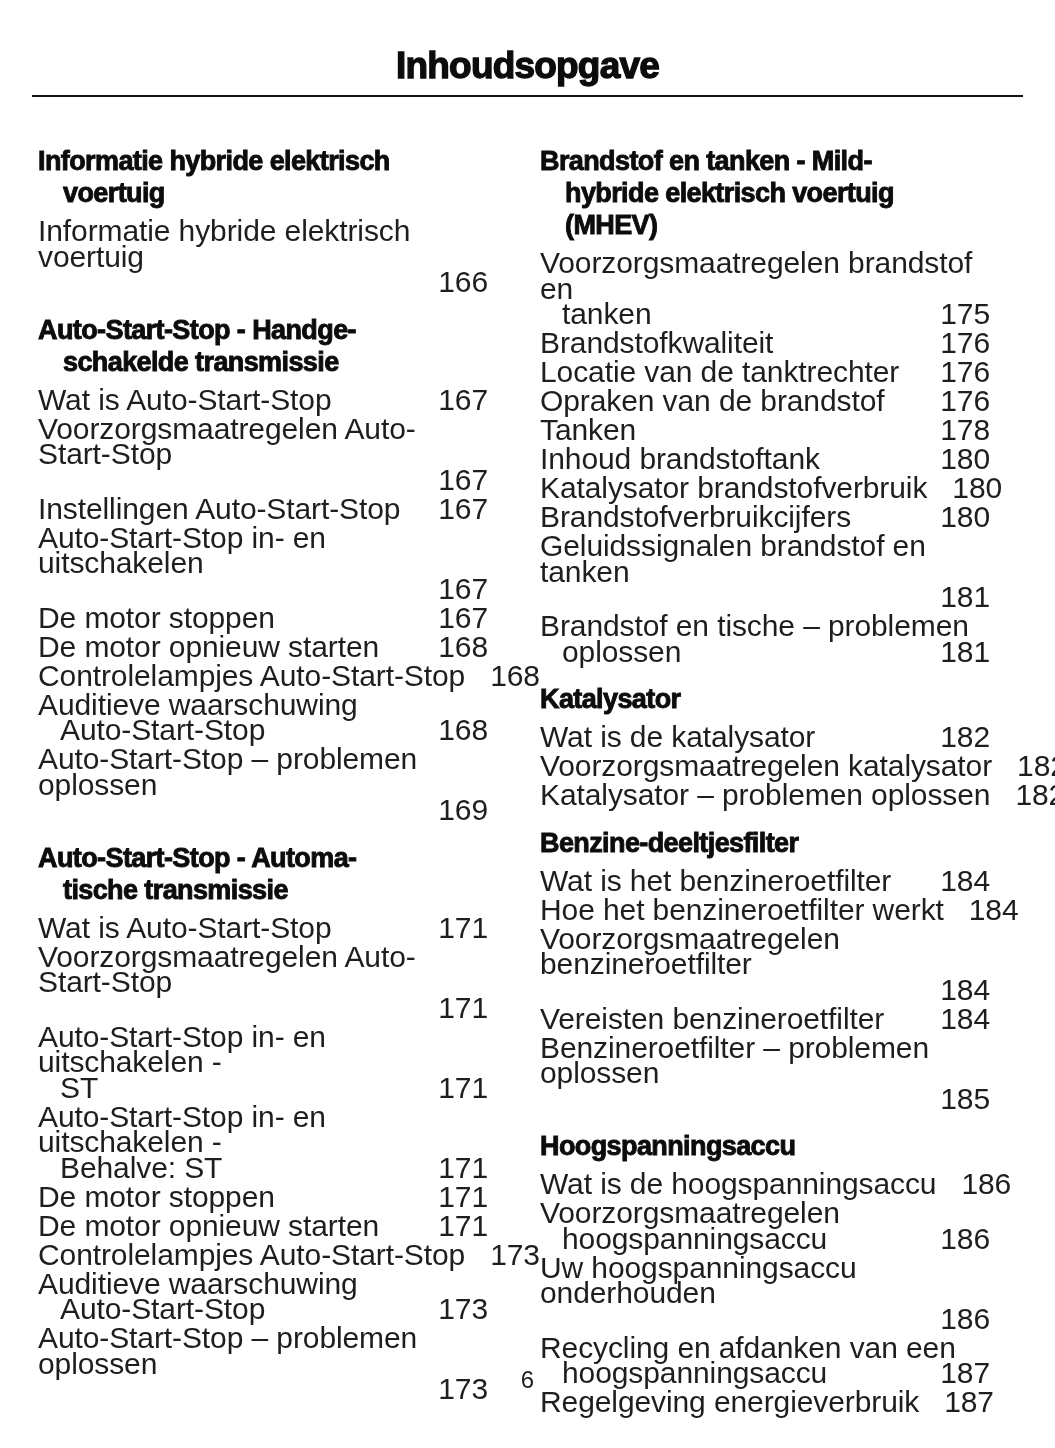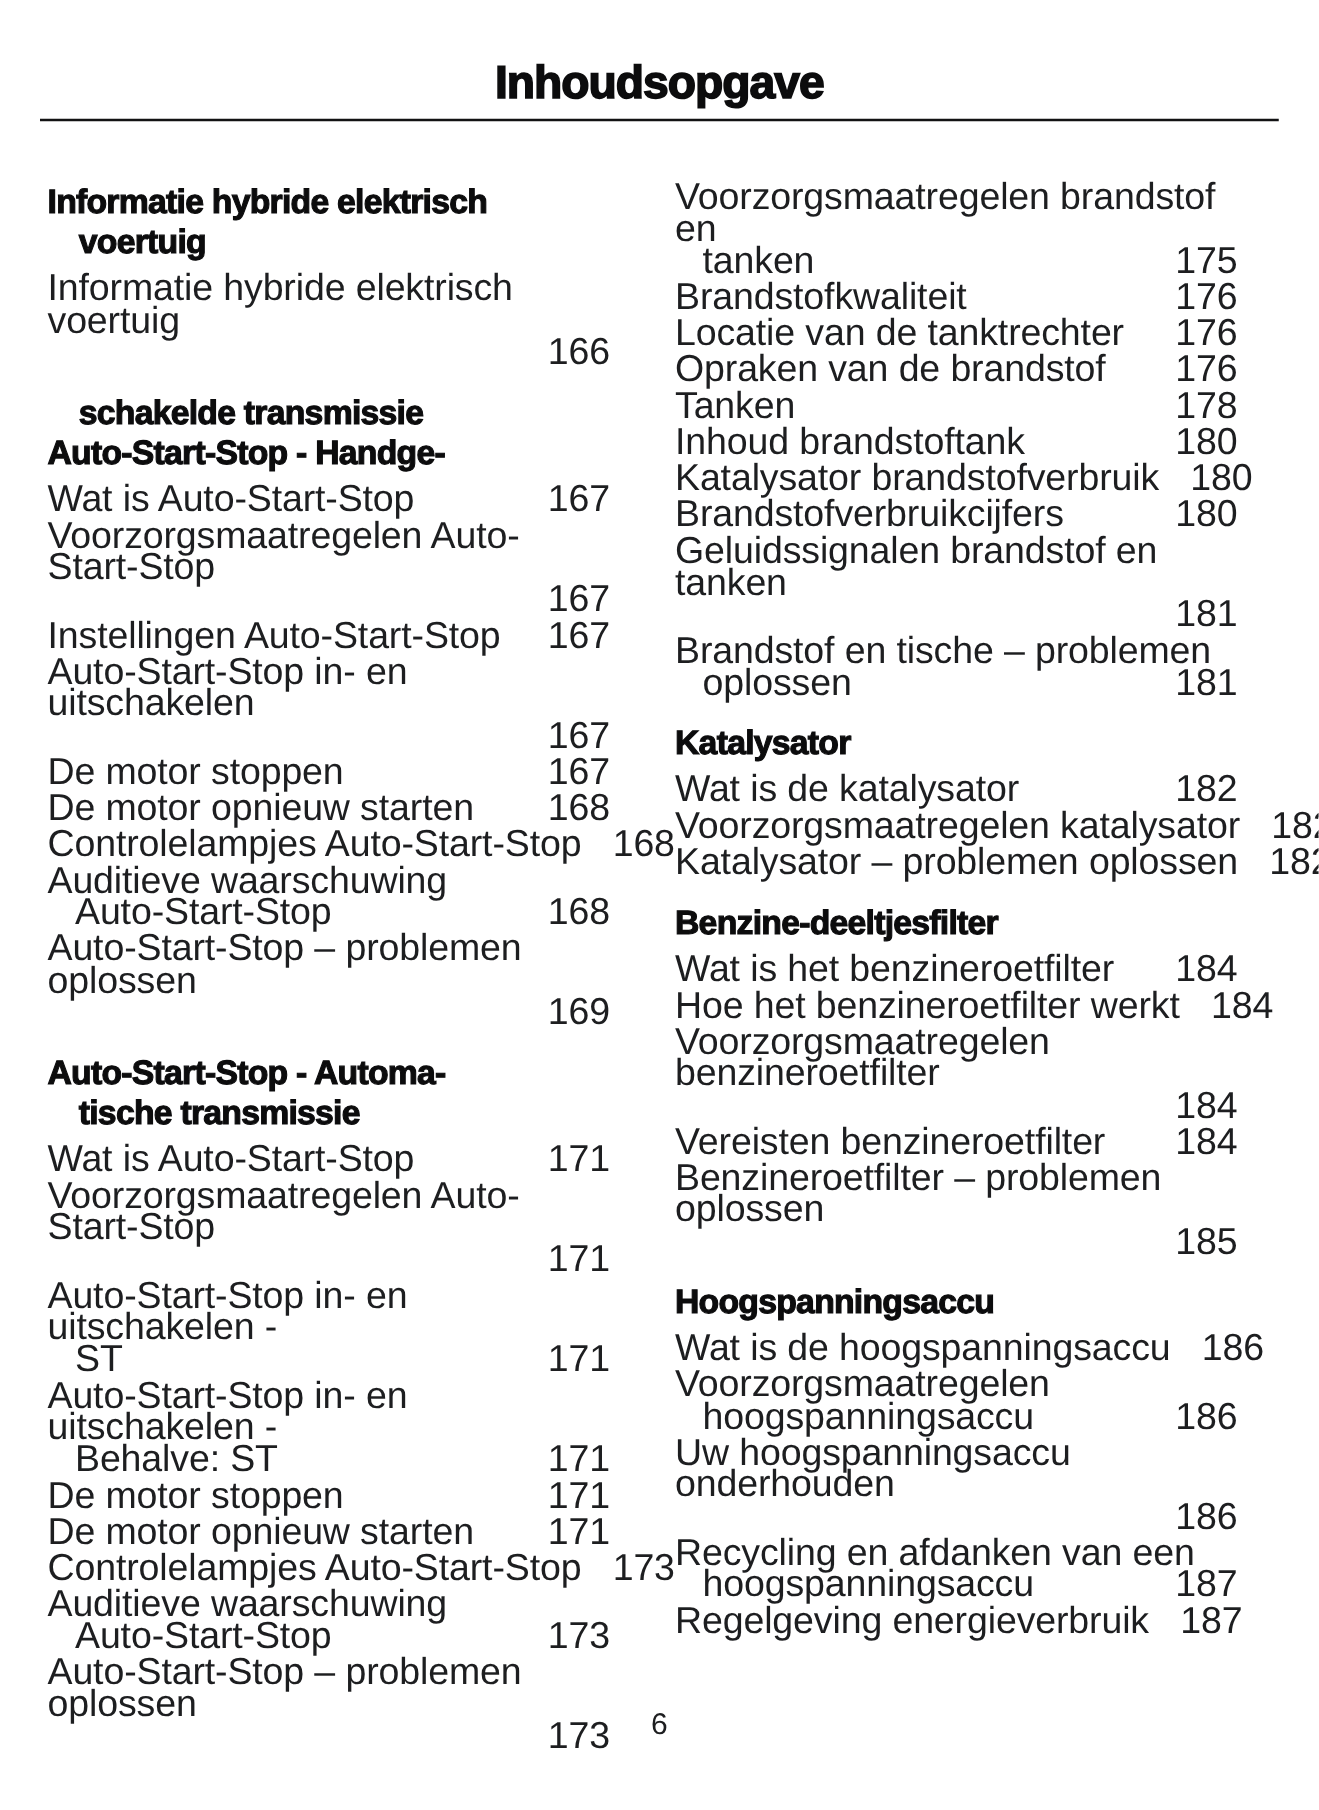--- a/index.html
+++ b/index.html
@@ -108,22 +108,22 @@
           <div class="entry">
             <div class="line">Informatie hybride elektrisch voertuig</div>
             <div class="lastline cont">
               <span class="leader"></span>
               <span class="pagenum">166</span>
             </div>
           </div>
         </section>
         <section class="toc-section">
           <h2 class="section-heading">
+            <span class="hline">Auto-Start-Stop - Handge-</span>
             <span class="hline cont">schakelde transmissie</span>
-            <span class="hline">Auto-Start-Stop - Handge-</span>
           </h2>
           <div class="entry">
             <div class="lastline">
               <span class="ltext">Wat is Auto-Start-Stop</span>
               <span class="leader"></span>
               <span class="pagenum">167</span>
             </div>
           </div>
           <div class="entry">
             <div class="line">Voorzorgsmaatregelen Auto-Start-Stop</div>
@@ -251,20 +251,25 @@
             <div class="line">Auto-Start-Stop – problemen oplossen</div>
             <div class="lastline cont">
               <span class="leader"></span>
               <span class="pagenum">173</span>
             </div>
           </div>
         </section>
       </div>
       <div class="col">
         <section class="toc-section">
+          <h2 class="section-heading">
+            <span class="hline">Brandstof en tanken - Mild-</span>
+            <span class="hline cont">hybride elektrisch voertuig</span>
+            <span class="hline cont">(MHEV)</span>
+          </h2>
           <div class="entry">
             <div class="line">Voorzorgsmaatregelen brandstof en</div>
             <div class="lastline cont">
               <span class="ltext">tanken</span>
               <span class="leader"></span>
               <span class="pagenum">175</span>
             </div>
           </div>
           <div class="entry">
             <div class="lastline">

